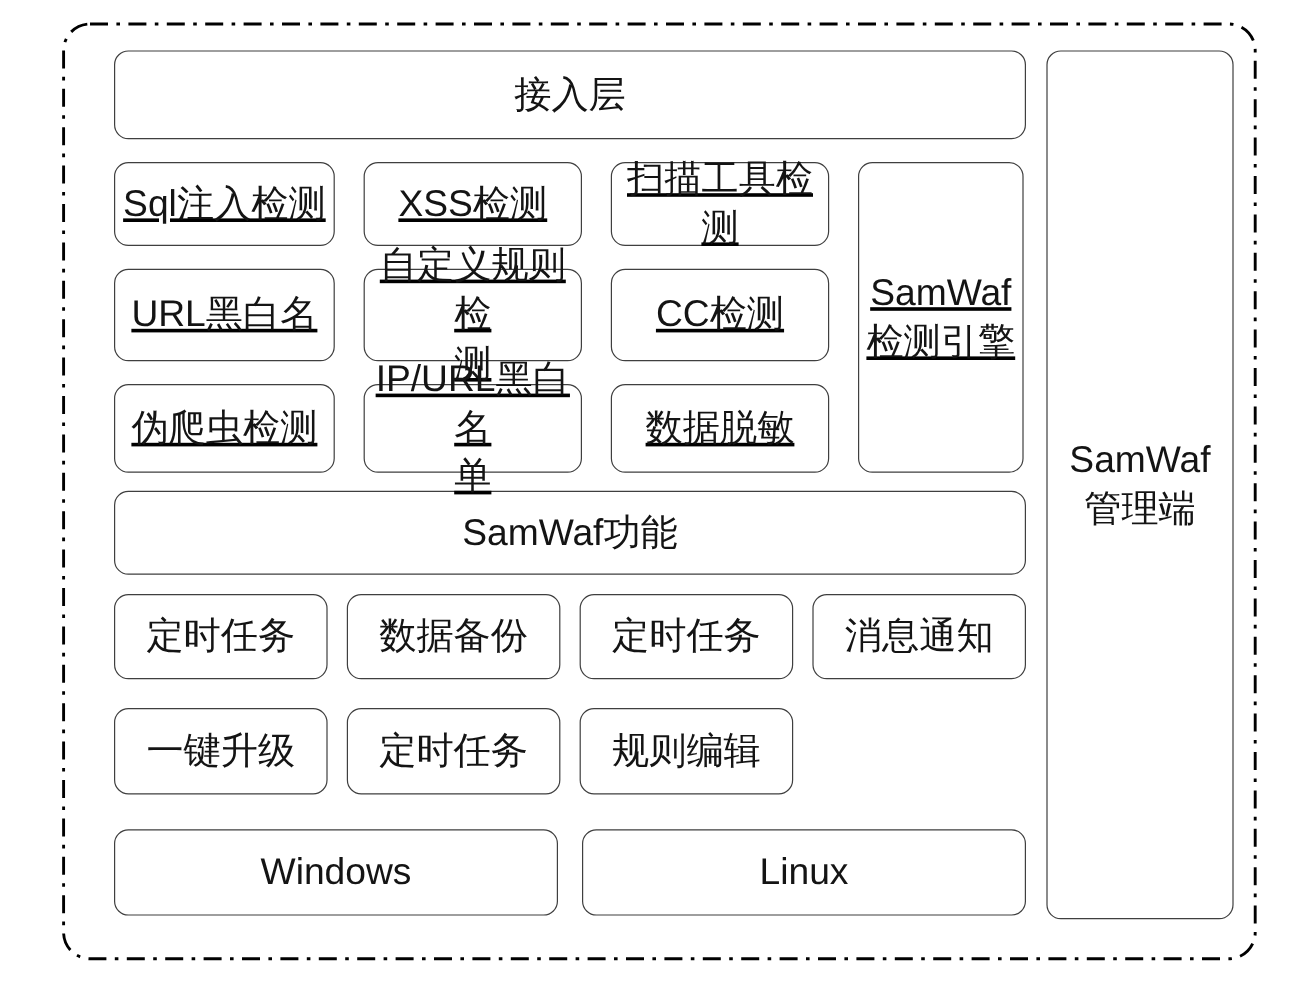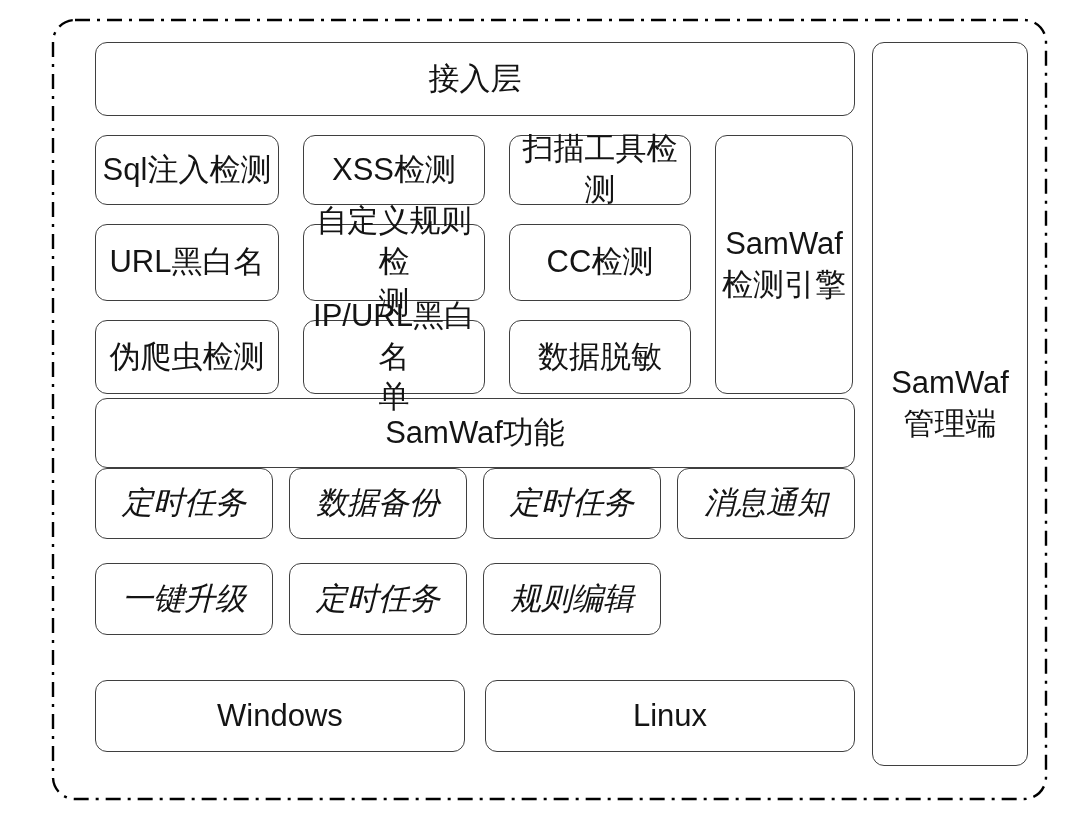--- a/index.html
+++ b/index.html
@@ -46,37 +46,38 @@
   .access-box {
     height: 74px;
     margin-bottom: 19px;
   }
   .det-grid {
     display: grid;
     grid-template-columns: 184px 182px 182px 138px;
     grid-template-rows: 70px 77px 74px;
     column-gap: 24px;
     row-gap: 19px;
-    margin-bottom: 4px;
+    margin-bottom: 15px;
+    text-decoration: underline;
   }
   .engine-box {
     grid-column: 4;
     grid-row: 1 / 4;
   }
   .feature-banner {
     height: 70px;
+    margin-bottom: 16px;
   }
   .func-grid {
     display: grid;
     grid-template-columns: repeat(4, 178px);
     grid-template-rows: 71px 72px;
     column-gap: 16px;
     row-gap: 24px;
-    margin-bottom: 45px;
-    font-style: italic;
+    margin-bottom: 29px;
   }
   .os-grid {
     display: grid;
     grid-template-columns: 370px 370px;
     grid-template-rows: 72px;
     column-gap: 20px;
   }
   .mgmt-box {
     position: absolute;
     left: 872px;

